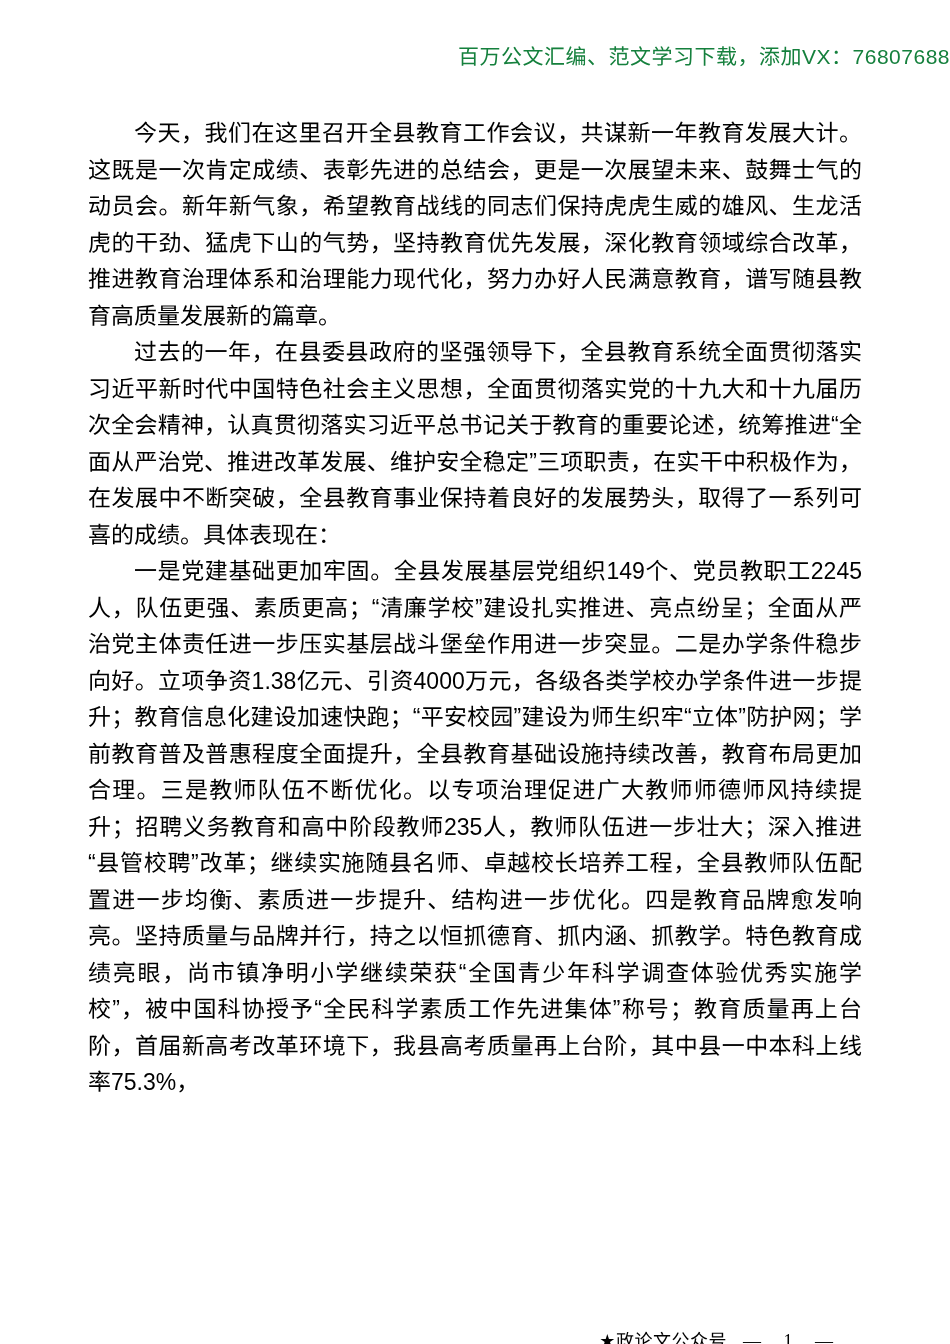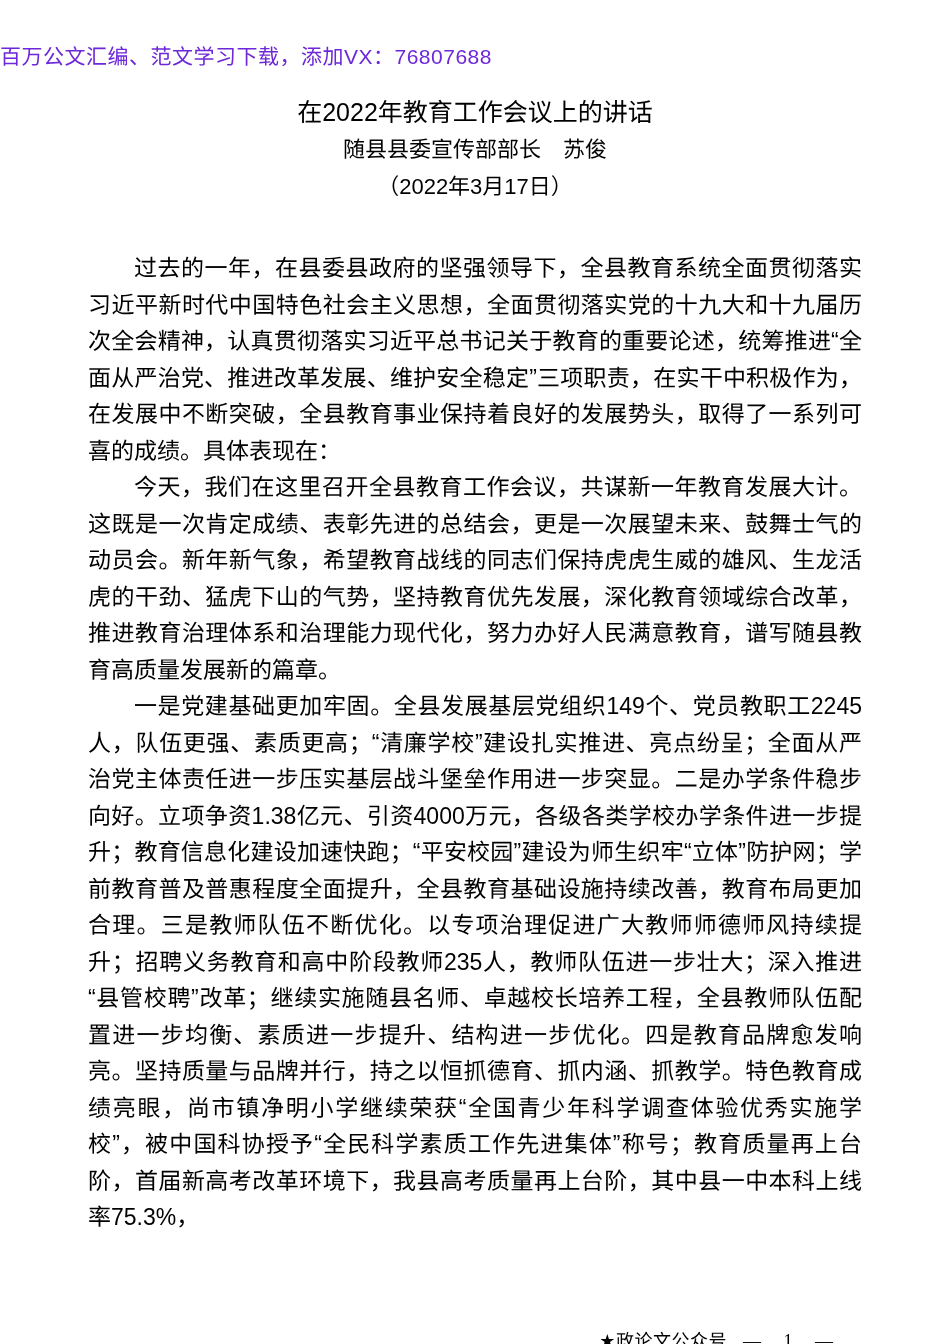--- a/index.html
+++ b/index.html
@@ -17,24 +17,24 @@
     color: #000000;
   }
   .page {
     position: relative;
     width: 950px;
     height: 1344px;
     background: #ffffff;
   }
   .promo {
     margin-top: 44px;
-    text-align: left;
+    text-align: right;
     font-size: 21px;
     line-height: 26px;
-    color: #6d28d9;
+    color: #15803d;
     letter-spacing: 0.5px;
   }
   .title-block {
     margin-top: 24px;
     text-align: center;
     line-height: 37px;
   }
   .doc-title {
     margin: 0;
     font-size: 25px;
@@ -88,29 +88,24 @@
     font-family: "Liberation Serif", "DejaVu Serif", serif;
   }
 </style>
 </head>
 <body>
 
 <div class="page">
 
   <div class="promo">百万公文汇编、范文学习下载，添加VX：76807688</div>
 
-  <div class="title-block">
-    <h1 class="doc-title">在2022年教育工作会议上的讲话</h1>
-    <div class="doc-author">随县县委宣传部部长　苏俊</div>
-    <div class="doc-date">（2022年3月17日）</div>
-  </div>
 
   <div class="doc-body">
+    <p class="para"><span>今天，我们在这里召开全县教育工作会议，共谋新一年教育发展大计。这既是一次肯定成绩、表彰先进的总结会，更是一次展望未来、鼓舞士气的动员会。新年新气象，希望教育战线的同志们保持虎虎生威的雄风、生龙活虎的干劲、猛虎下山的气势，坚持教育优先发展，深化教育领域综合改革，推进教育治理体系和治理能力现代化，努力办好人民满意教育，谱写随县教育高质量发展新的篇章。</span></p>
     <p class="para"><span>过去的一年，在县委县政府的坚强领导下，全县教育系统全面贯彻落实习近平新时代中国特色社会主义思想，全面贯彻落实党的十九大和十九届历次全会精神，认真贯彻落实习近平总书记关于教育的重要论述，统筹推进“全面从严治党、推进改革发展、维护安全稳定”三项职责，在实干中积极作为，在发展中不断突破，全县教育事业保持着良好的发展势头，取得了一系列可喜的成绩。具体表现在：</span></p>
-    <p class="para"><span>今天，我们在这里召开全县教育工作会议，共谋新一年教育发展大计。这既是一次肯定成绩、表彰先进的总结会，更是一次展望未来、鼓舞士气的动员会。新年新气象，希望教育战线的同志们保持虎虎生威的雄风、生龙活虎的干劲、猛虎下山的气势，坚持教育优先发展，深化教育领域综合改革，推进教育治理体系和治理能力现代化，努力办好人民满意教育，谱写随县教育高质量发展新的篇章。</span></p>
     <p class="para"><span class="seg-bold">一是党建基础更加牢固。</span><span>全县发展基层党组织149个、党员教职工2245人，队伍更强、素质更高；“清廉学校”建设扎实推进、亮点纷呈；全面从严治党主体责任进一步压实基层战斗堡垒作用进一步突显。</span><span class="seg-bold">二是办学条件稳步向好。</span><span>立项争资1.38亿元、引资4000万元，各级各类学校办学条件进一步提升；教育信息化建设加速快跑；“平安校园”建设为师生织牢“立体”防护网；学前教育普及普惠程度全面提升，全县教育基础设施持续改善，教育布局更加合理。</span><span class="seg-bold">三是教师队伍不断优化。</span><span>以专项治理促进广大教师师德师风持续提升；招聘义务教育和高中阶段教师235人，教师队伍进一步壮大；深入推进“县管校聘”改革；继续实施随县名师、卓越校长培养工程，全县教师队伍配置进一步均衡、素质进一步提升、结构进一步优化。</span><span class="seg-bold">四是教育品牌愈发响亮。</span><span>坚持质量与品牌并行，持之以恒抓德育、抓内涵、抓教学。特色教育成绩亮眼，尚市镇净明小学继续荣获“全国青少年科学调查体验优秀实施学校”，被中国科协授予“全民科学素质工作先进集体”称号；教育质量再上台阶，首届新高考改革环境下，我县高考质量再上台阶，其中县一中本科上线率75.3%，</span></p>
   </div>
 
   <div class="page-footer">
     <span class="footer-label">★政论文公众号</span><span class="page-number">— 1 —</span>
   </div>
 
 </div>
 
 </body></html>

